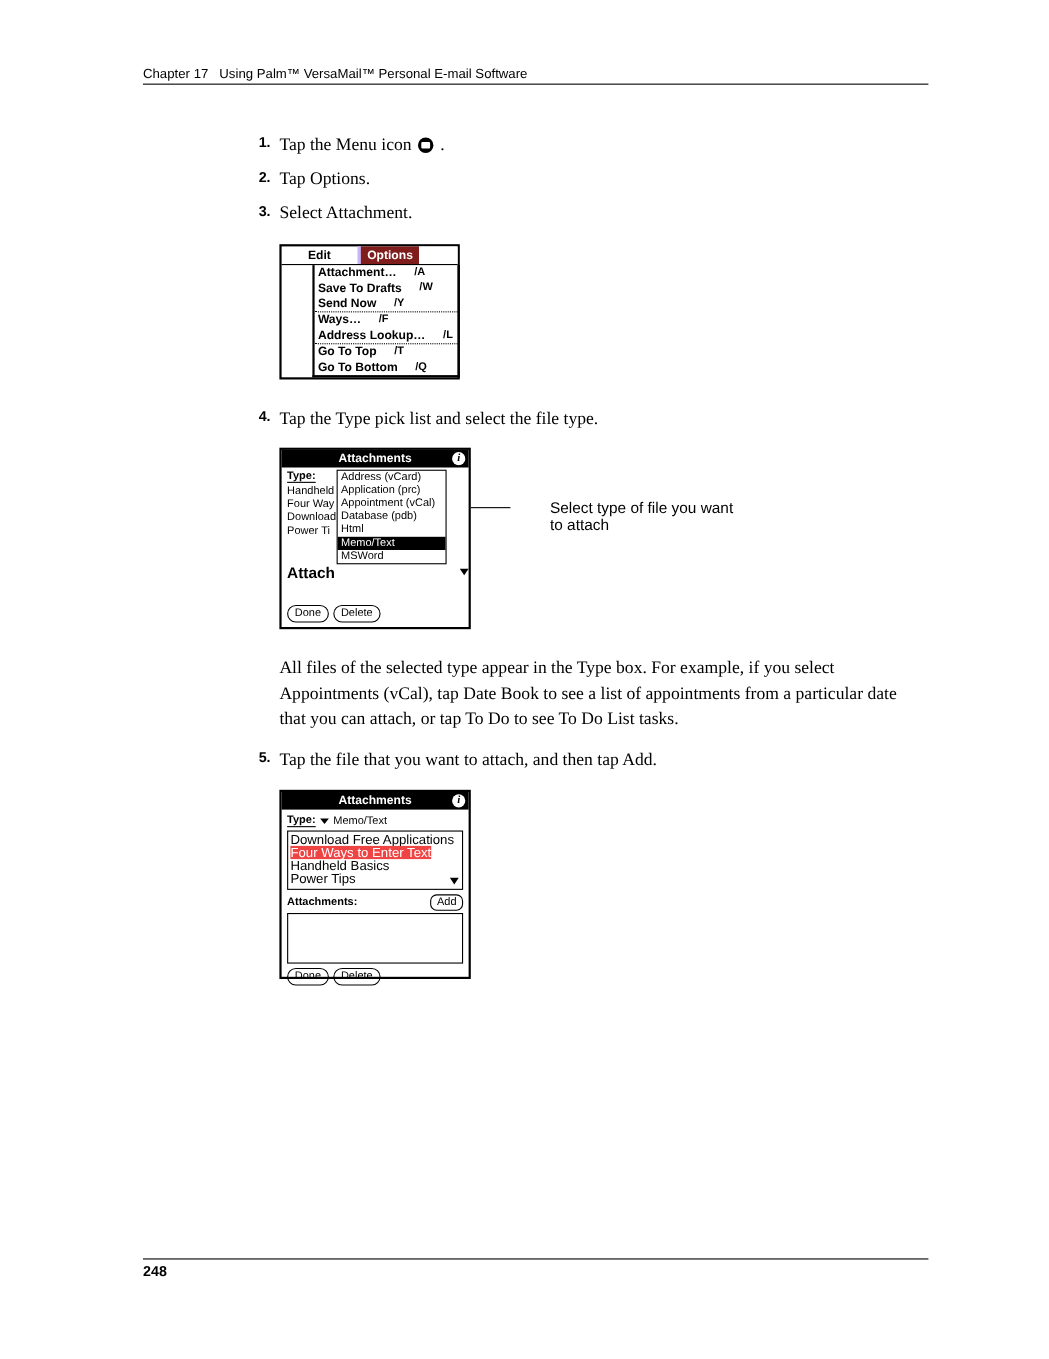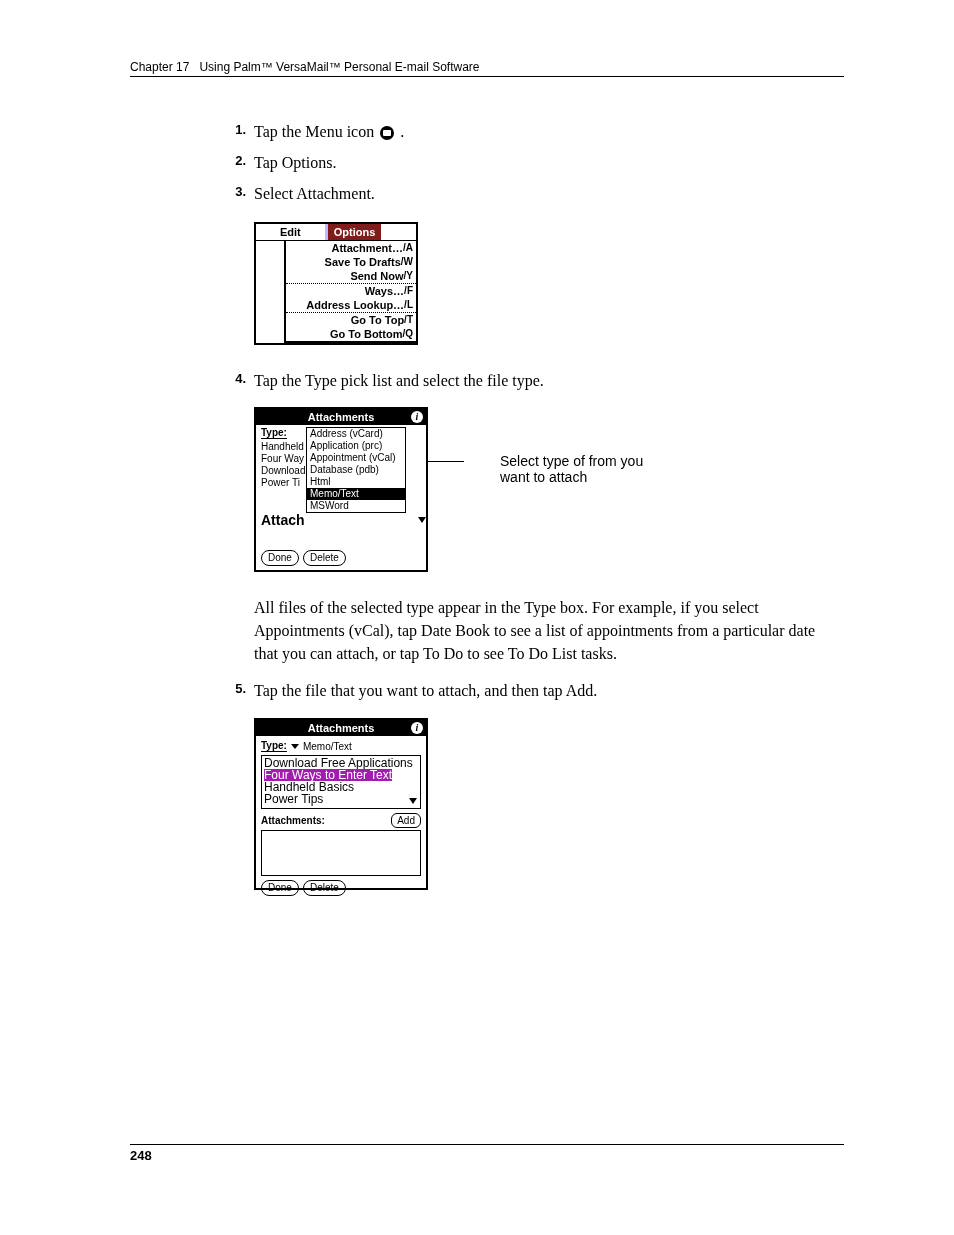--- a/index.html
+++ b/index.html
@@ -115,22 +115,23 @@
   .fig1-dd {
     margin-left: 28px;
     border: 2px solid #000;
     border-top: none;
     width: 130px;
   }
   .fig1-dd .grp { border-top: 1px dotted #000; }
   .fig1-dd .grp:first-child { border-top: none; }
   .fig1-row {
     display: flex;
-    justify-content: flex-end;
+    justify-content: flex-start;
     padding: 1px 3px;
+    gap: 16px;
   }
   .sc { font-size: 10px; }
   
   .fig2-wrap {
     display: flex;
     align-items: flex-start;
     margin-top: 14px;
     margin-bottom: 24px;
   }
   .fig2 { width: 170px; }
@@ -252,21 +253,21 @@
     border-top: 5px solid #000;
   }
   .fig3-list {
     border: 1px solid #000;
     height: 50px;
     padding: 1px 2px;
     font-size: 12px;
     line-height: 12px;
     position: relative;
   }
-  .fig3-list .sel { background: #a21caf; color: #fff; display: inline-block; }
+  .fig3-list .sel { background: #ef4444; color: #fff; display: inline-block; }
   .fig3-scroll {
     position: absolute;
     right: 3px;
     bottom: 2px;
     width: 8px;
     height: 8px;
   }
   .fig3-att-row {
     display: flex;
     justify-content: space-between;
@@ -425,21 +426,21 @@
           <div class="sel">Memo/Text</div>
           <div>MSWord</div>
         </div>
         <div class="fig-buttons">
           <div class="pill">Done</div>
           <div class="pill">Delete</div>
         </div>
       </div>
     </div>
     <div class="callout-line"></div>
-    <div class="fig2-callout">Select type of from you want to attach</div>
+    <div class="fig2-callout">Select type of file you want to attach</div>
   </div>
 
   <div style="margin-left:36px;">
     <p class="para">All files of the selected type appear in the Type box. For example, if you select Appointments (vCal), tap Date Book to see a list of appointments from a particular date that you can attach, or tap To Do to see To Do List tasks.</p>
   </div>
 
   <div class="step">
     <div class="step-num">5.</div>
     <div class="step-text">Tap the file that you want to attach, and then tap Add.</div>
   </div>

